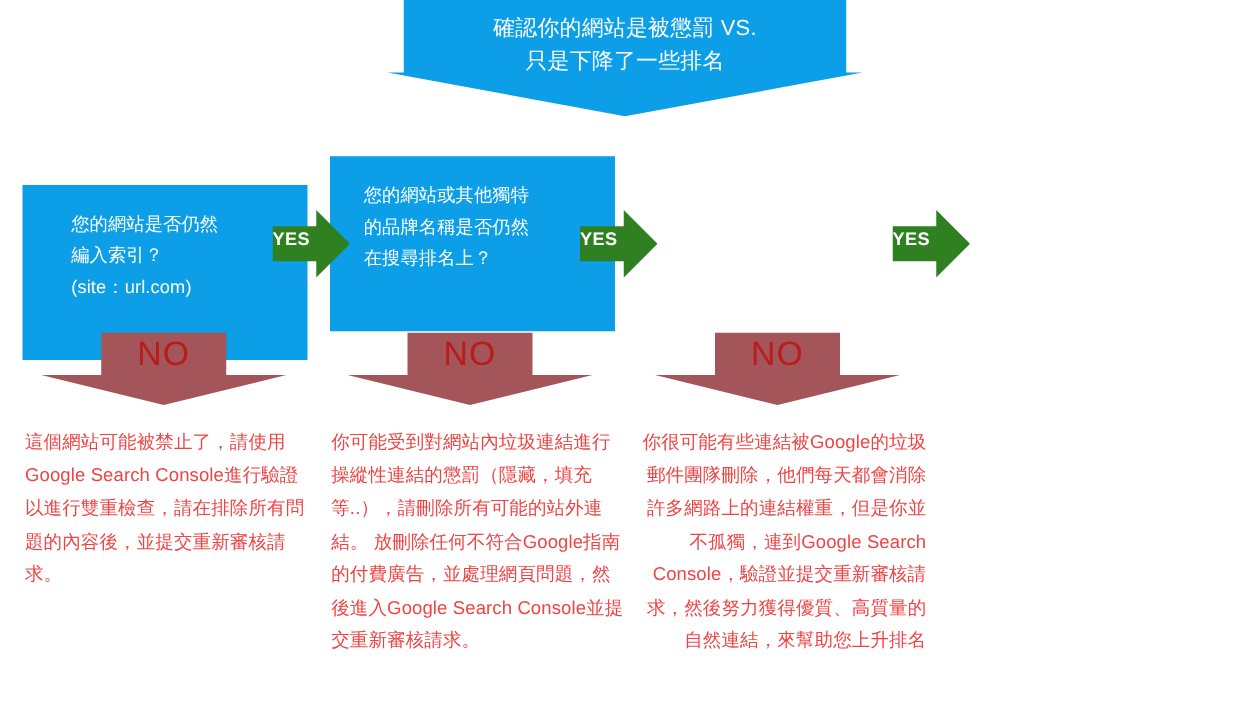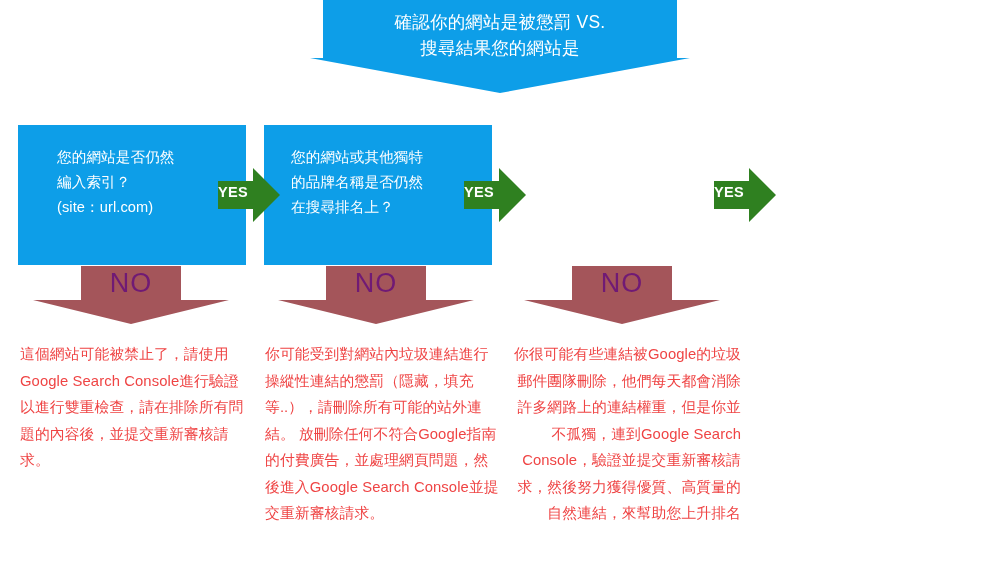--- a/index.html
+++ b/index.html
@@ -60,21 +60,21 @@
   .qbox .qtext {
     position: absolute;
     left: 0;
     right: 0;
     color: #ffffff;
     font-size: 14.6px;
     line-height: 25px;
     white-space: pre-line;
     letter-spacing: 0.1px;
   }
-  #qbox-1 { left: 18px;  width: 228px; }
+  #qbox-1 { left: 18px;  width: 228px; margin-top: 23px; }
   #qbox-2 { left: 264px; width: 228px; }
   #qbox-3 { left: 510px; width: 232px; }
   #qbox-4 { left: 760px; width: 224px; }
 
   #qbox-1 .qtext { top: 20px; left: 39px; right: 10px; }
   #qbox-2 .qtext { top: 20px; left: 27px; right: 8px; }
   #qbox-3 .qtext { top: 16px; left: 14px; right: 6px; }
   #qbox-4 .qtext { top: 16px; left: 12px; right: 6px; }
 
   
@@ -121,21 +121,21 @@
     width: 196px;
     height: 58px;
     display: block;
   }
   .no-arrow .no-label {
     position: absolute;
     left: 0;
     top: 2px;
     width: 196px;
     text-align: center;
-    color: #701a75;
+    color: #b91c1c;
     font-size: 27px;
     letter-spacing: 1px;
     z-index: 2;
   }
   #no-1 { left: 33px; }
   #no-2 { left: 278px; }
   #no-3 { left: 524px; }
 
   
   .answer {
@@ -154,21 +154,21 @@
 </head>
 <body>
 
 <div id="canvas">
 
   <div class="banner-arrow">
     <svg viewBox="0 0 380 93" preserveAspectRatio="none">
       <path d="M 13 0 L 367 0 L 367 58 L 380 58 L 190 93 L 0 58 L 13 58 Z" fill="#0d9ee8"></path>
     </svg>
     <div class="banner-text">確認你的網站是被懲罰 VS.
-搜尋結果您的網站是</div>
+只是下降了一些排名</div>
   </div>
 
   <div class="qbox" id="qbox-1">
     <div class="qtext">您的網站是否仍然
 編入索引？
 (site：url.com)</div>
   </div>
   <div class="qbox" id="qbox-2">
     <div class="qtext">您的網站或其他獨特
 的品牌名稱是否仍然

